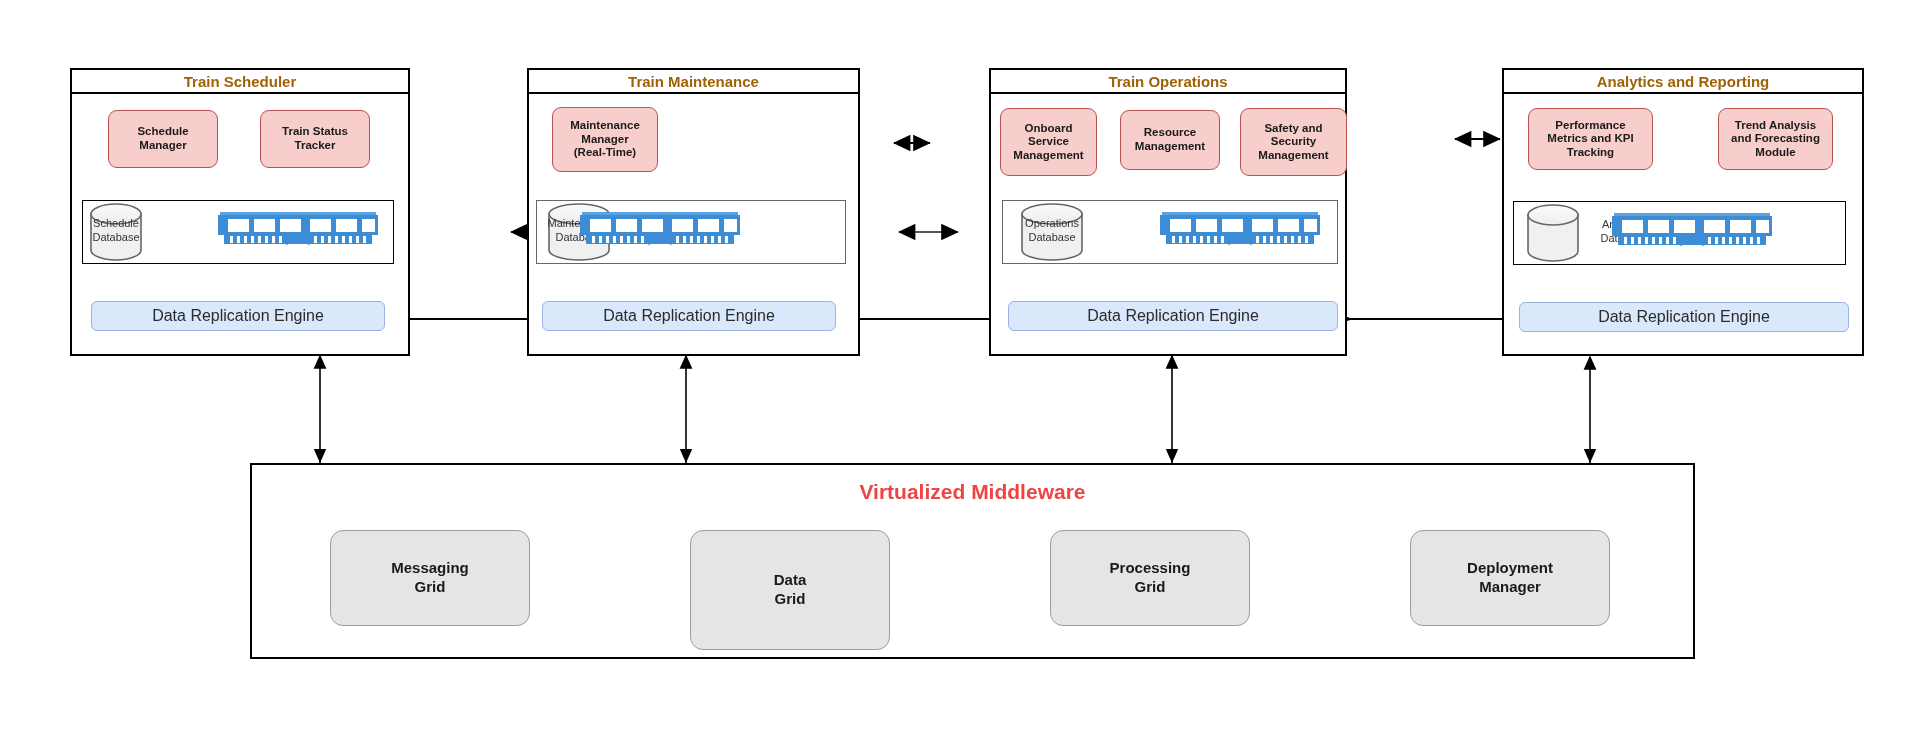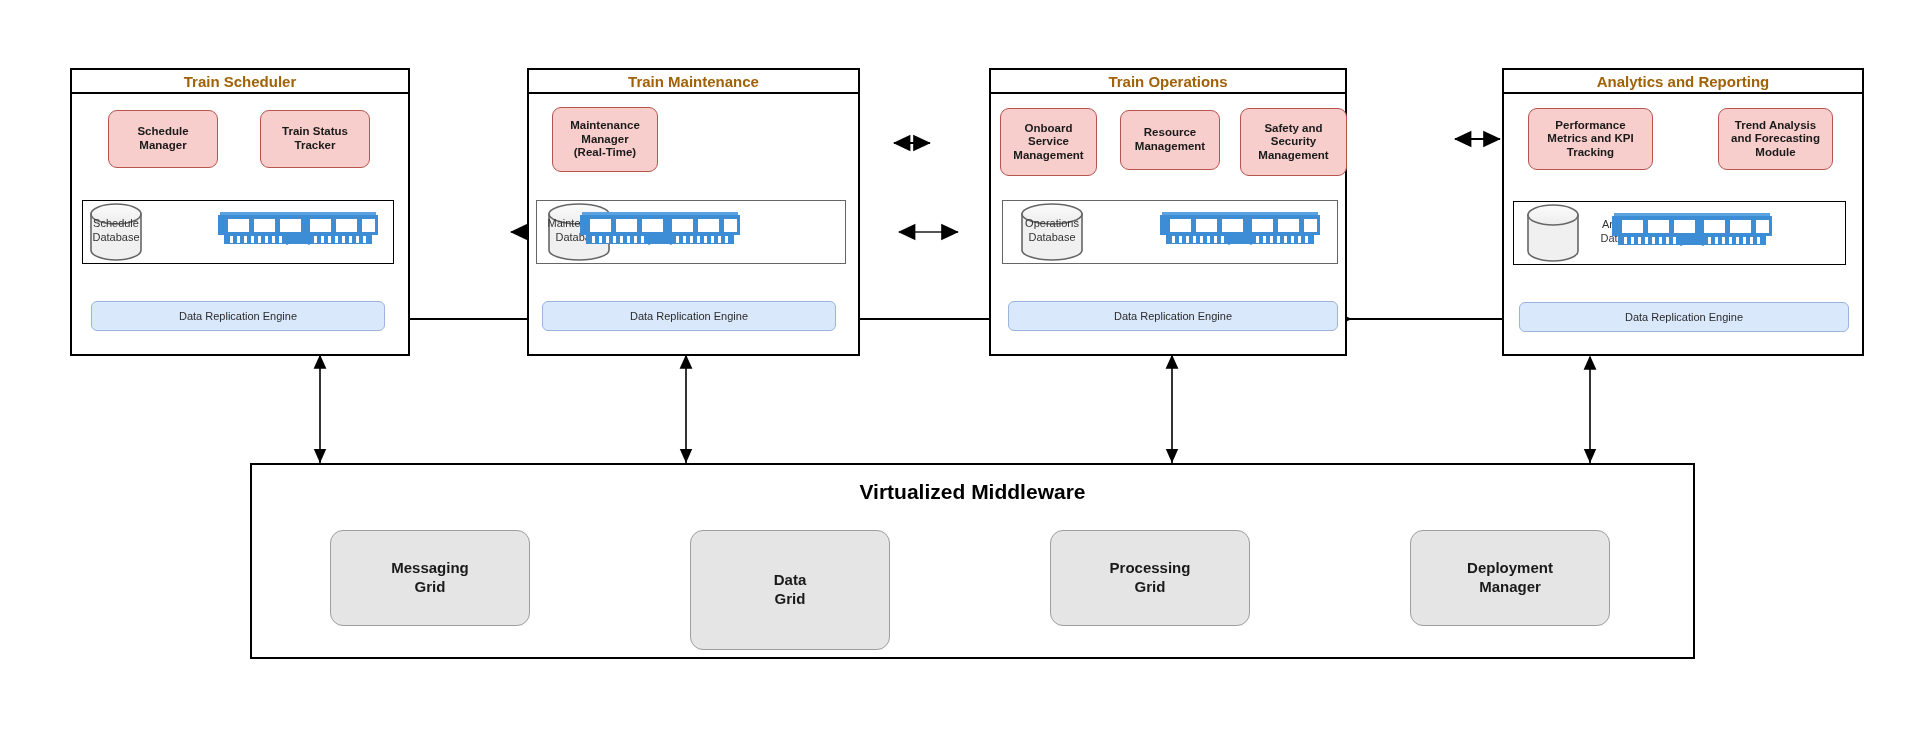--- a/index.html
+++ b/index.html
@@ -86,37 +86,37 @@
   
   .dre {
     position: absolute;
     background: #dae8fc;
     border: 1.3px solid #9ab4e0;
     border-radius: 6px;
     box-sizing: border-box;
     display: flex;
     align-items: center;
     justify-content: center;
-    font-size: 11px;
+    font-size: 16px;
     color: #2b2b2b;
   }
   
   #middleware {
     position: absolute;
     border: 2px solid #000000;
     background: #ffffff;
     box-sizing: border-box;
   }
   #middleware-title {
     position: absolute;
     width: 100%;
     text-align: center;
     font-size: 21px;
     font-weight: bold;
-    color: #000000;
+    color: #ef4444;
   }
   .grid-card {
     position: absolute;
     background: #e5e5e5;
     border: 1.4px solid #9e9e9e;
     border-radius: 13px;
     box-sizing: border-box;
     display: flex;
     align-items: center;
     justify-content: center;

